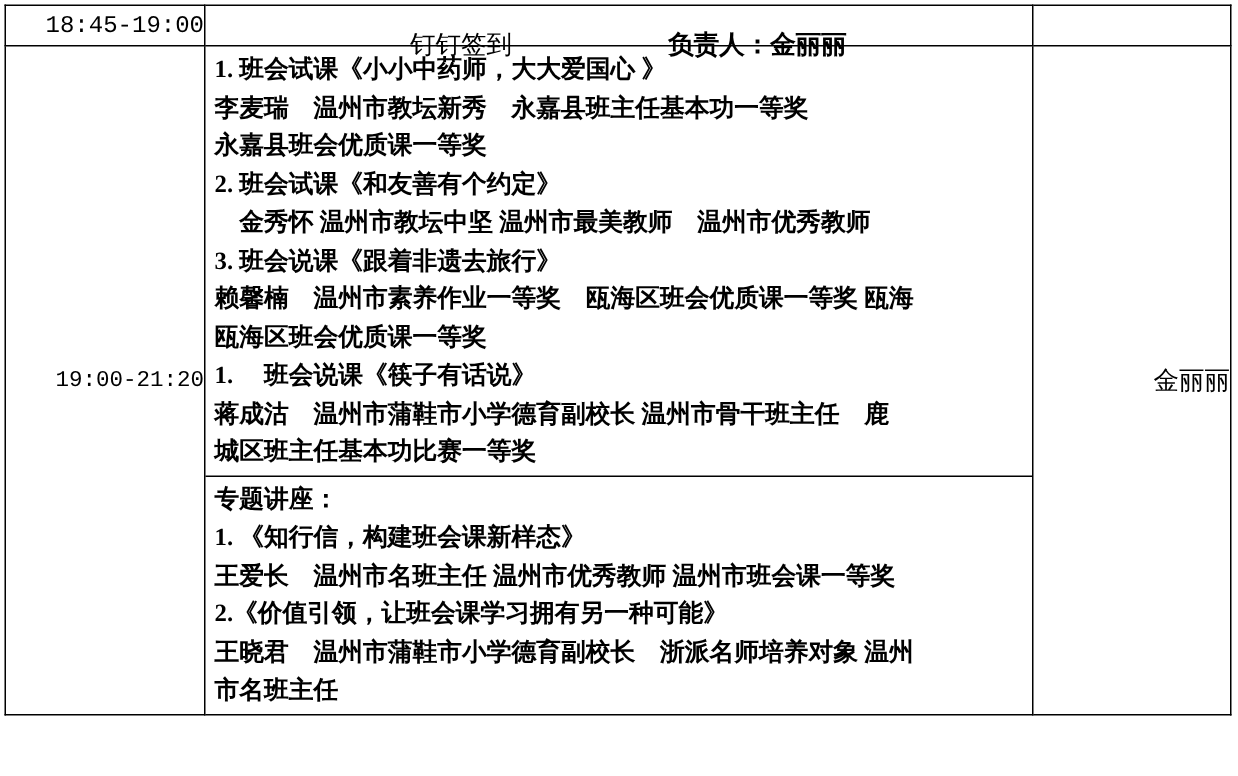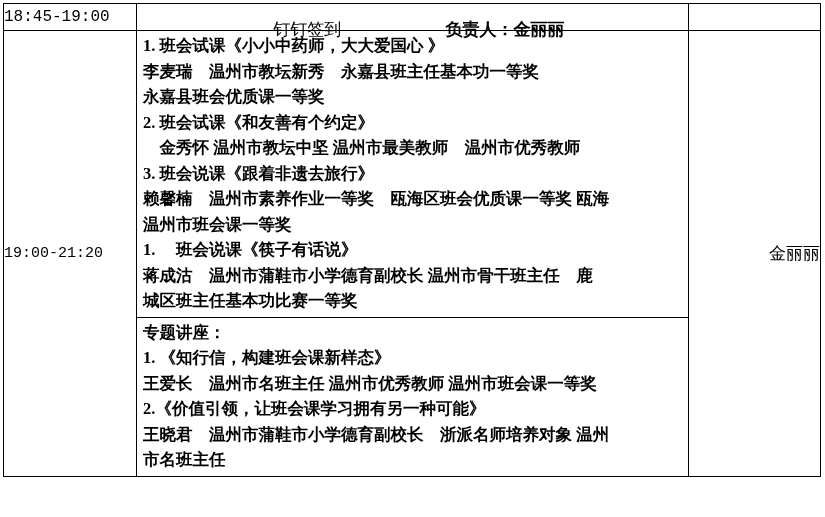--- a/index.html
+++ b/index.html
@@ -37,21 +37,21 @@
   col.c3 { width: 132px; }
 
   .hdr {
     text-align: center;
     font-size: 17px;
     line-height: 26px;
     height: 26px;
     white-space: nowrap;
   }
   .timecell {
-    text-align: left;
+    text-align: right;
     font-size: 16px;
     font-family: "Liberation Mono", "DejaVu Sans Mono", monospace;
     white-space: nowrap;
   }
   .timecell.small {
     font-size: 15px;
   }
   .row2cell {
     font-size: 17px;
     height: 26px;
@@ -130,21 +130,21 @@
               <tr class="block-top">
                 <td>
                   <div class="lines">
                     <div>1. 班会试课《小小中药师，大大爱国心 》</div>
                     <div>李麦瑞　温州市教坛新秀　永嘉县班主任基本功一等奖</div>
                     <div>永嘉县班会优质课一等奖</div>
                     <div>2. 班会试课《和友善有个约定》</div>
                     <div>　金秀怀 温州市教坛中坚 温州市最美教师　温州市优秀教师</div>
                     <div>3. 班会说课《跟着非遗去旅行》</div>
                     <div>赖馨楠　温州市素养作业一等奖　瓯海区班会优质课一等奖 瓯海</div>
-                    <div>温州市班会课一等奖</div>
+                    <div>瓯海区班会优质课一等奖</div>
                     <div>1. 　班会说课《筷子有话说》</div>
                     <div>蒋成沽　温州市蒲鞋市小学德育副校长 温州市骨干班主任　鹿</div>
                     <div>城区班主任基本功比赛一等奖</div>
                   </div>
                 </td>
               </tr>
               <tr>
                 <td>
                   <div class="lines">
                     <div>专题讲座：</div>

